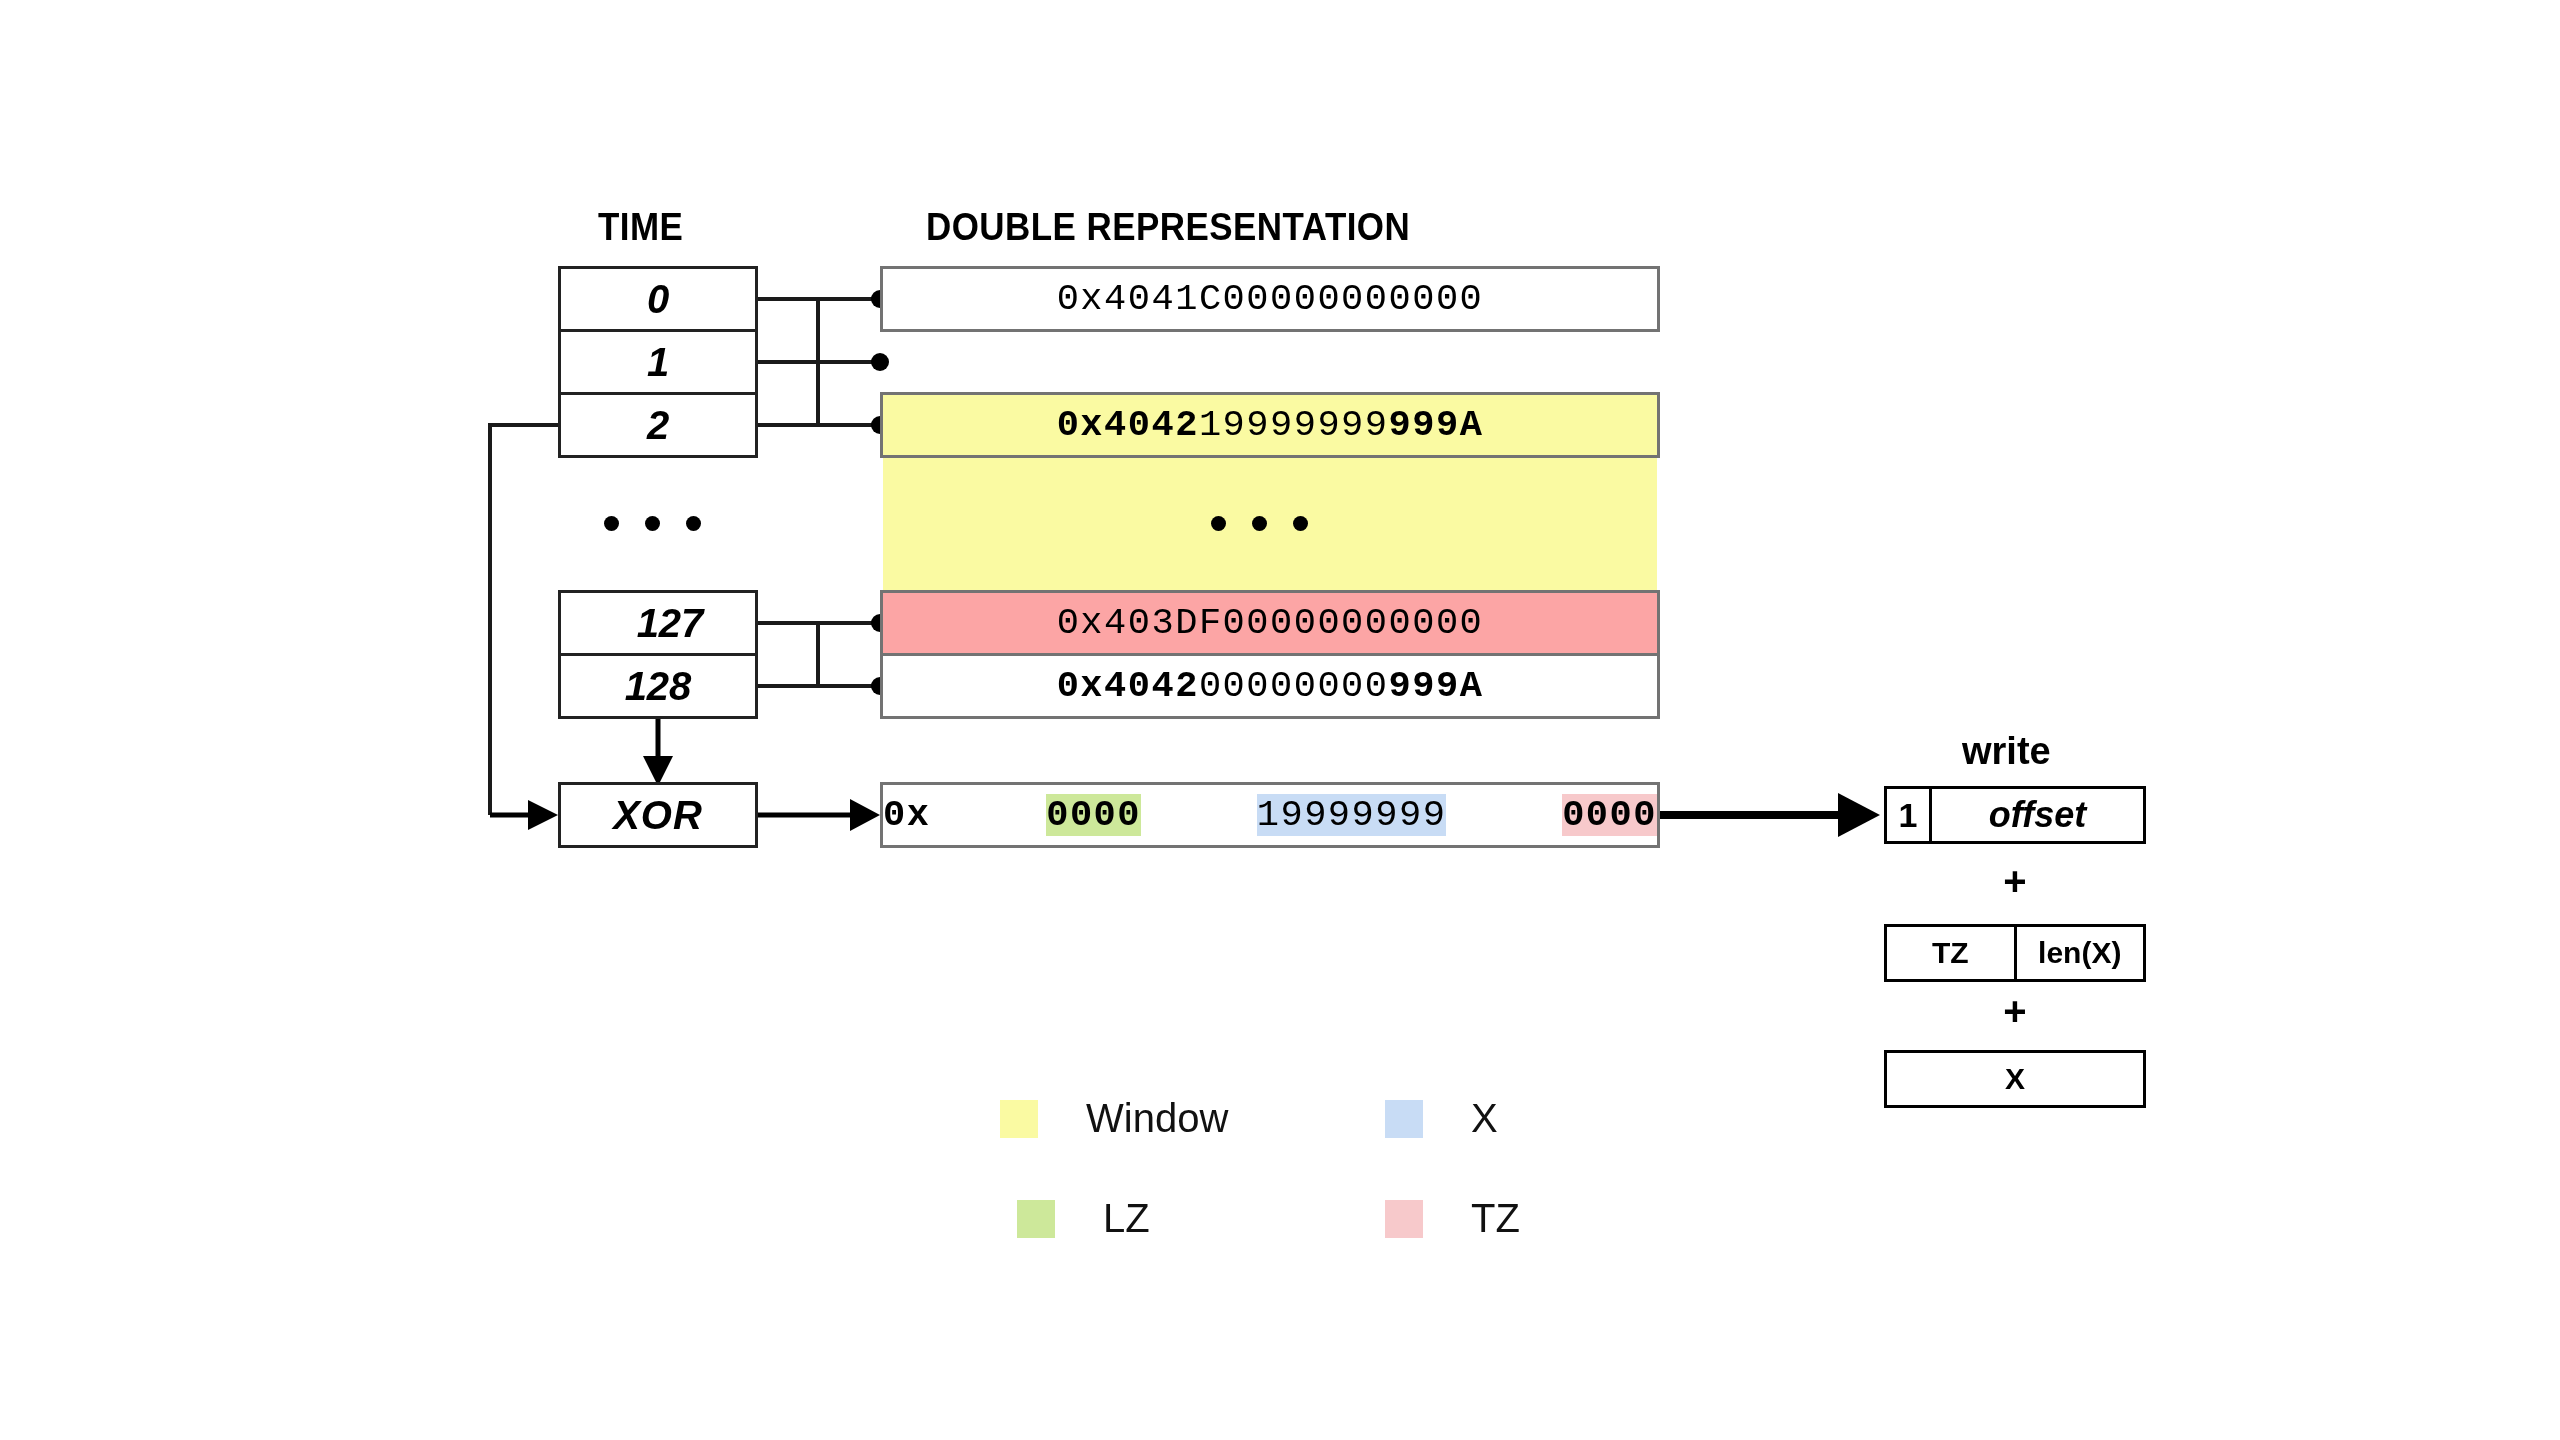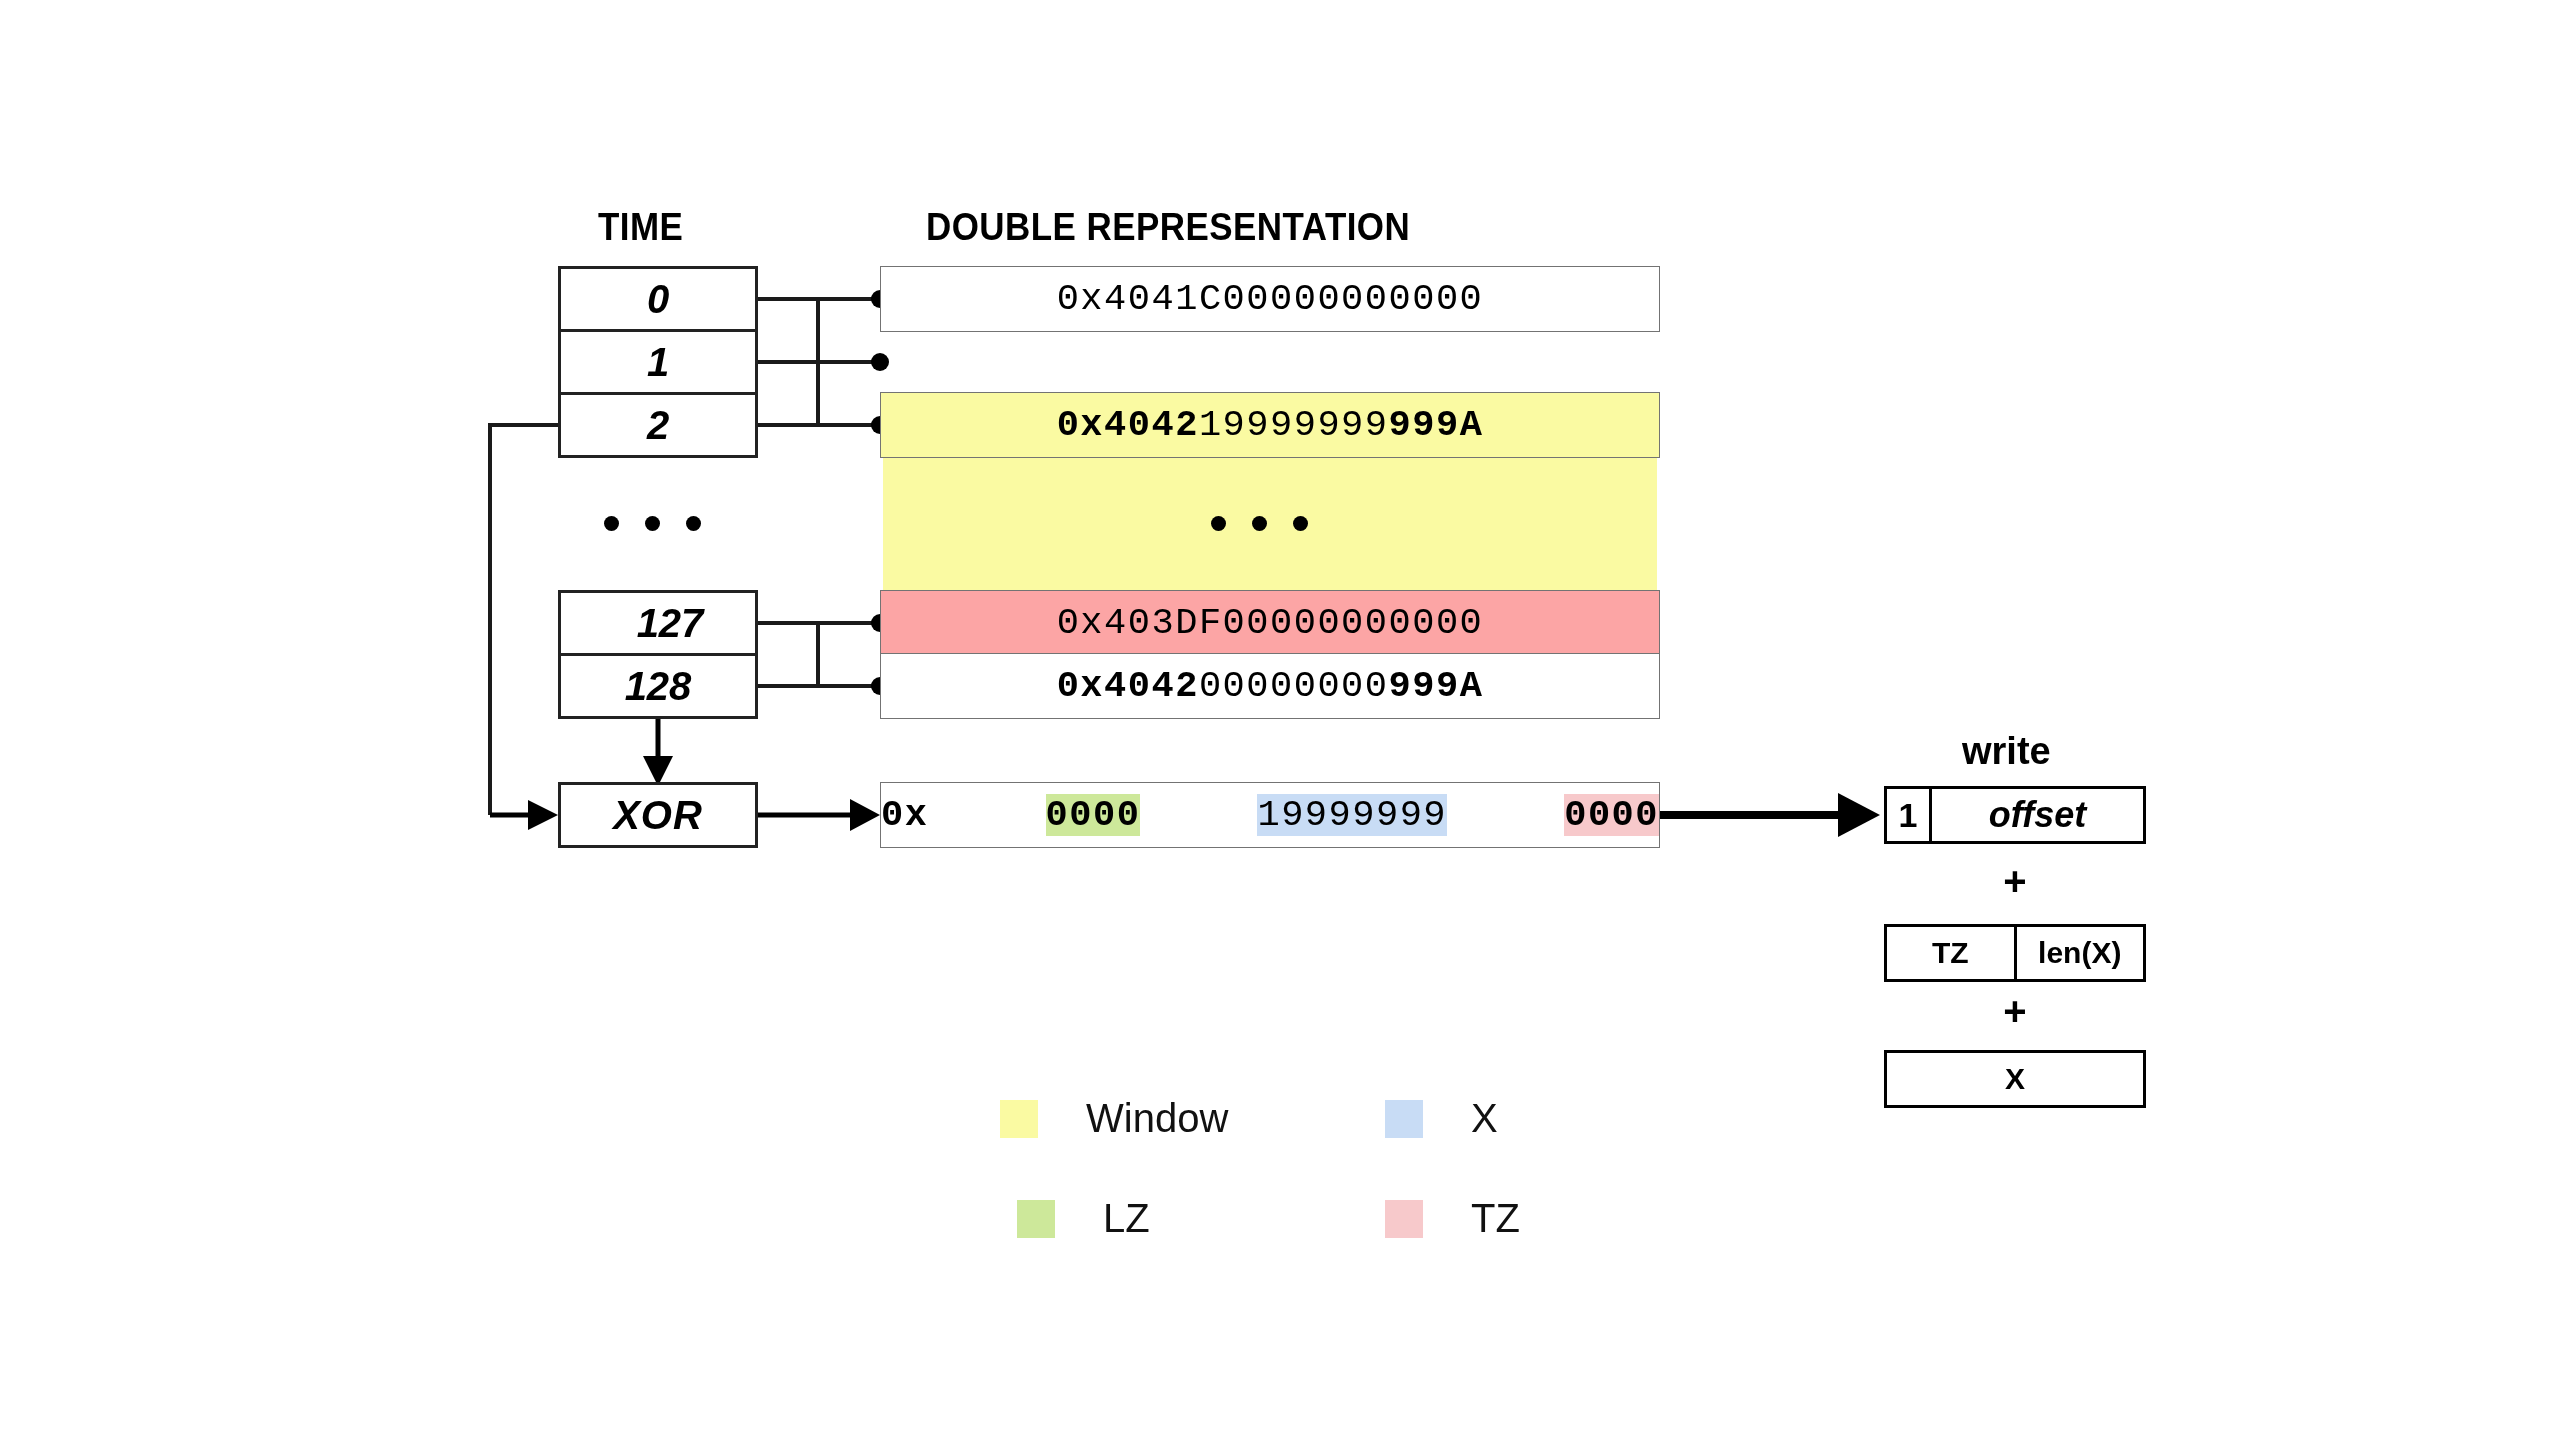--- a/index.html
+++ b/index.html
@@ -43,21 +43,21 @@
   #t1{top:325px;}
   #t2{top:388px;}
   #t127{top:586px;padding-left:24px;}
   #t128{top:649px;text-align:right;}
   #txor{top:778px;letter-spacing:1px;}
 
   
   .dblrow{
     position:absolute;
     left:880px;width:780px;height:66px;
-    border:1px solid #737373;
+    border:3px solid #737373;
     box-sizing:border-box;
     display:flex;align-items:center;justify-content:center;
     font-family:"Liberation Mono", monospace;
     font-size:37px;letter-spacing:1.5px;color:#000;
     white-space:pre;
   }
   #d0{top:262px;background:#ffffff;}
   #d1{top:325px;background:#FAFAA2;}
   #d2{top:388px;background:#FAFAA2;}
   #d127{top:586px;background:#fca5a5;}

